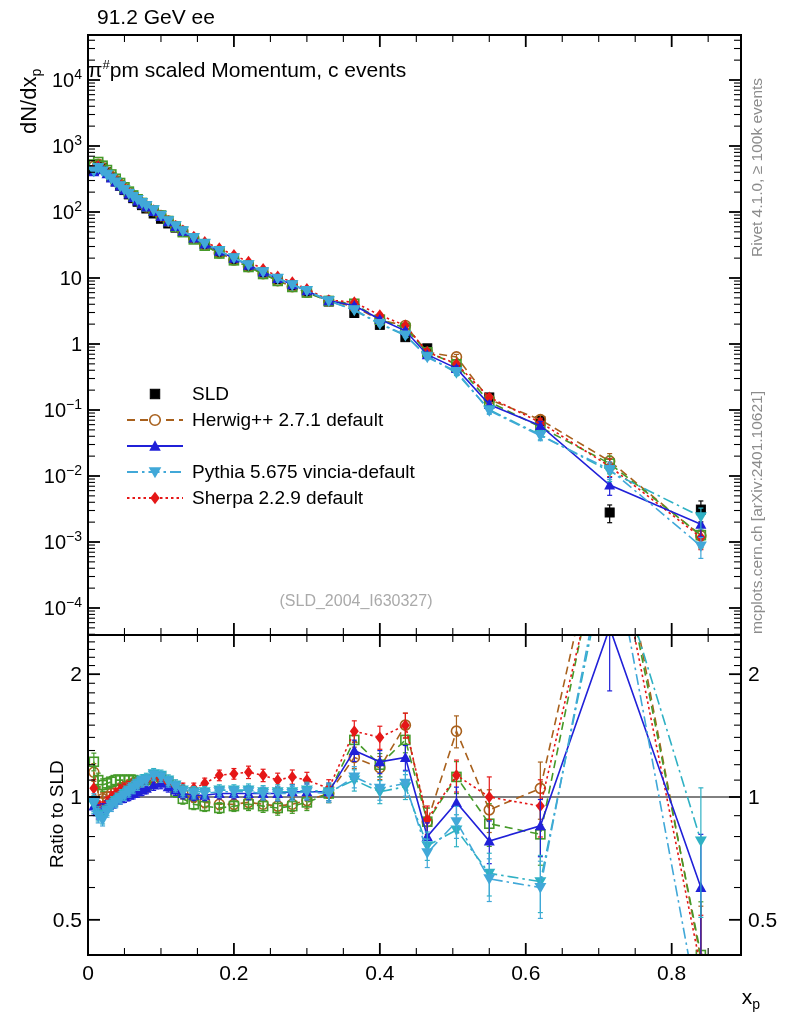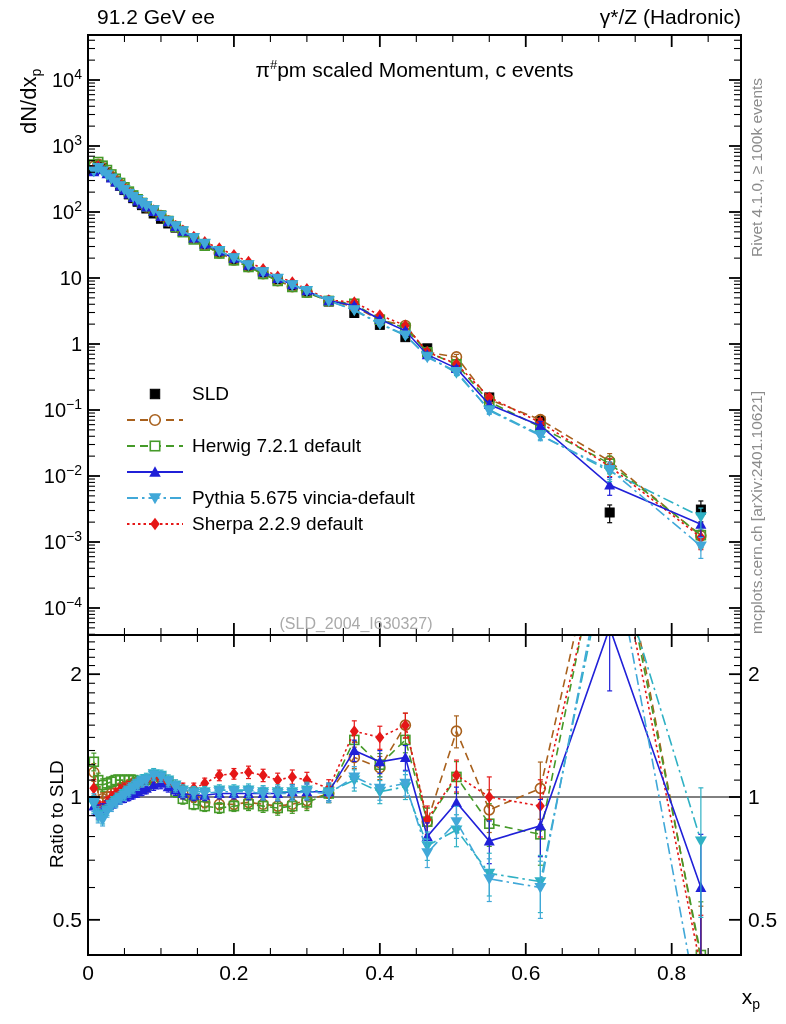--- a/index.html
+++ b/index.html
@@ -1,28 +1,28 @@
 <!DOCTYPE html>
 <html><head>
 <meta charset="utf-8">
 <style>
   html,body{margin:0;padding:0;background:#fff;}
   body{font-family:"Liberation Sans","DejaVu Sans",sans-serif;color:#000;}
   #page{position:relative;width:786px;height:1024px;background:#fff;overflow:hidden;}
   .abs{position:absolute;white-space:nowrap;}
   .hdr{font-size:21px;top:5px;}
-  #plot-title{left:88px;width:653px;top:57px;text-align:center;font-size:21px;}
+  #plot-title{left:88px;width:653px;top:57px;text-align:left;font-size:21px;}
   #plot-title sup{font-size:13px;}
   .rot{transform:rotate(-90deg);transform-origin:0 0;}
   #ylabel-main{left:16px;top:134px;font-size:22px;}
   #ylabel-ratio{left:46px;top:868px;font-size:19px;}
   .side-note{color:#8c8c8c;font-size:15.5px;}
   #note-rivet{left:748px;top:257px;}
   #note-mcplots{left:748px;top:634px;}
-  #watermark{left:88px;width:536px;top:615px;text-align:center;font-size:16px;color:#aaa;}
+  #watermark{left:88px;width:536px;top:592px;text-align:center;font-size:16px;color:#aaa;}
   #xlabel{right:26px;top:985px;font-size:21px;}
   sub{font-size:14px;}
   #legend{left:126px;top:381px;}
   .leg-row{display:flex;align-items:center;height:26px;}
   .leg-sample{width:58px;height:16px;flex:0 0 58px;}
   .leg-label{font-size:19px;margin-left:8px;}
   svg text{font-family:"Liberation Sans","DejaVu Sans",sans-serif;}
 </style>
 </head>
 <body>
@@ -1714,21 +1714,20 @@
         <line x1="88" y1="657.2915462245398" x2="95" y2="657.2915462245398" stroke="#000" stroke-width="1.1"></line>
         <line x1="741" y1="657.2915462245398" x2="734" y2="657.2915462245398" stroke="#000" stroke-width="1.1"></line>
         <line x1="88" y1="649.4150429048221" x2="95" y2="649.4150429048221" stroke="#000" stroke-width="1.1"></line>
         <line x1="741" y1="649.4150429048221" x2="734" y2="649.4150429048221" stroke="#000" stroke-width="1.1"></line>
         <line x1="88" y1="641.8738133816647" x2="95" y2="641.8738133816647" stroke="#000" stroke-width="1.1"></line>
         <line x1="741" y1="641.8738133816647" x2="734" y2="641.8738133816647" stroke="#000" stroke-width="1.1"></line>
       </g>
     </svg>
 
   <div class="abs hdr" style="left:97px">91.2 GeV ee</div>
-  <div class="abs hdr" style="right:45px">γ*/Z (Hadronic)</div>
 
   <div class="abs" id="plot-title"><span>π</span><sup>#</sup><span>pm scaled Momentum, c events</span></div>
 
   <div class="abs rot" id="ylabel-main"><span>dN/dx</span><sub>p</sub></div>
 
   <div class="abs rot" id="ylabel-ratio">Ratio to SLD</div>
 
   <div class="abs rot side-note" id="note-rivet">Rivet 4.1.0, ≥ 100k events</div>
   <div class="abs rot side-note" id="note-mcplots">mcplots.cern.ch [arXiv:2401.10621]</div>
 
@@ -1741,27 +1740,21 @@
         <svg class="leg-sample" viewBox="0 0 58 16">
           <rect x="24.275" y="3.2749999999999995" width="9.450000000000001" height="9.450000000000001" fill="#000000" stroke="#000000"></rect>
         </svg>
         <span class="leg-label">SLD</span>
       </div>
       <div class="leg-row">
         <svg class="leg-sample" viewBox="0 0 58 16">
           <line x1="1" x2="57" y1="8" y2="8" stroke="#a8601c" stroke-width="1.8" stroke-dasharray="8,5"></line>
           <circle cx="29" cy="8" r="5.25" fill="#fff" stroke="#a8601c" stroke-width="1.6"></circle>
         </svg>
-      </div>
-      <div class="leg-row">
-        <svg class="leg-sample" viewBox="0 0 58 16">
-          <line x1="1" x2="57" y1="8" y2="8" stroke="#459a29" stroke-width="1.8" stroke-dasharray="8,5"></line>
-          <rect x="24.275" y="3.2749999999999995" width="9.450000000000001" height="9.450000000000001" fill="#fff" stroke="#459a29" stroke-width="1.6"></rect>
-        </svg>
-        <span class="leg-label">Herwig 7.2.1 default</span>
+        <span class="leg-label">Herwig++ 2.7.1 default</span>
       </div>
       <div class="leg-row">
         <svg class="leg-sample" viewBox="0 0 58 16">
           <line x1="1" x2="57" y1="8" y2="8" stroke="#2020d8" stroke-width="1.8"></line>
           <polygon points="29,2.2249999999999996 23.225,12.725000000000001 34.775,12.725000000000001" fill="#2020d8"></polygon>
         </svg>
       </div>
       <div class="leg-row">
         <svg class="leg-sample" viewBox="0 0 58 16">
           <line x1="1" x2="57" y1="8" y2="8" stroke="#41a8d8" stroke-width="1.8" stroke-dasharray="11,4,2.5,4"></line>

